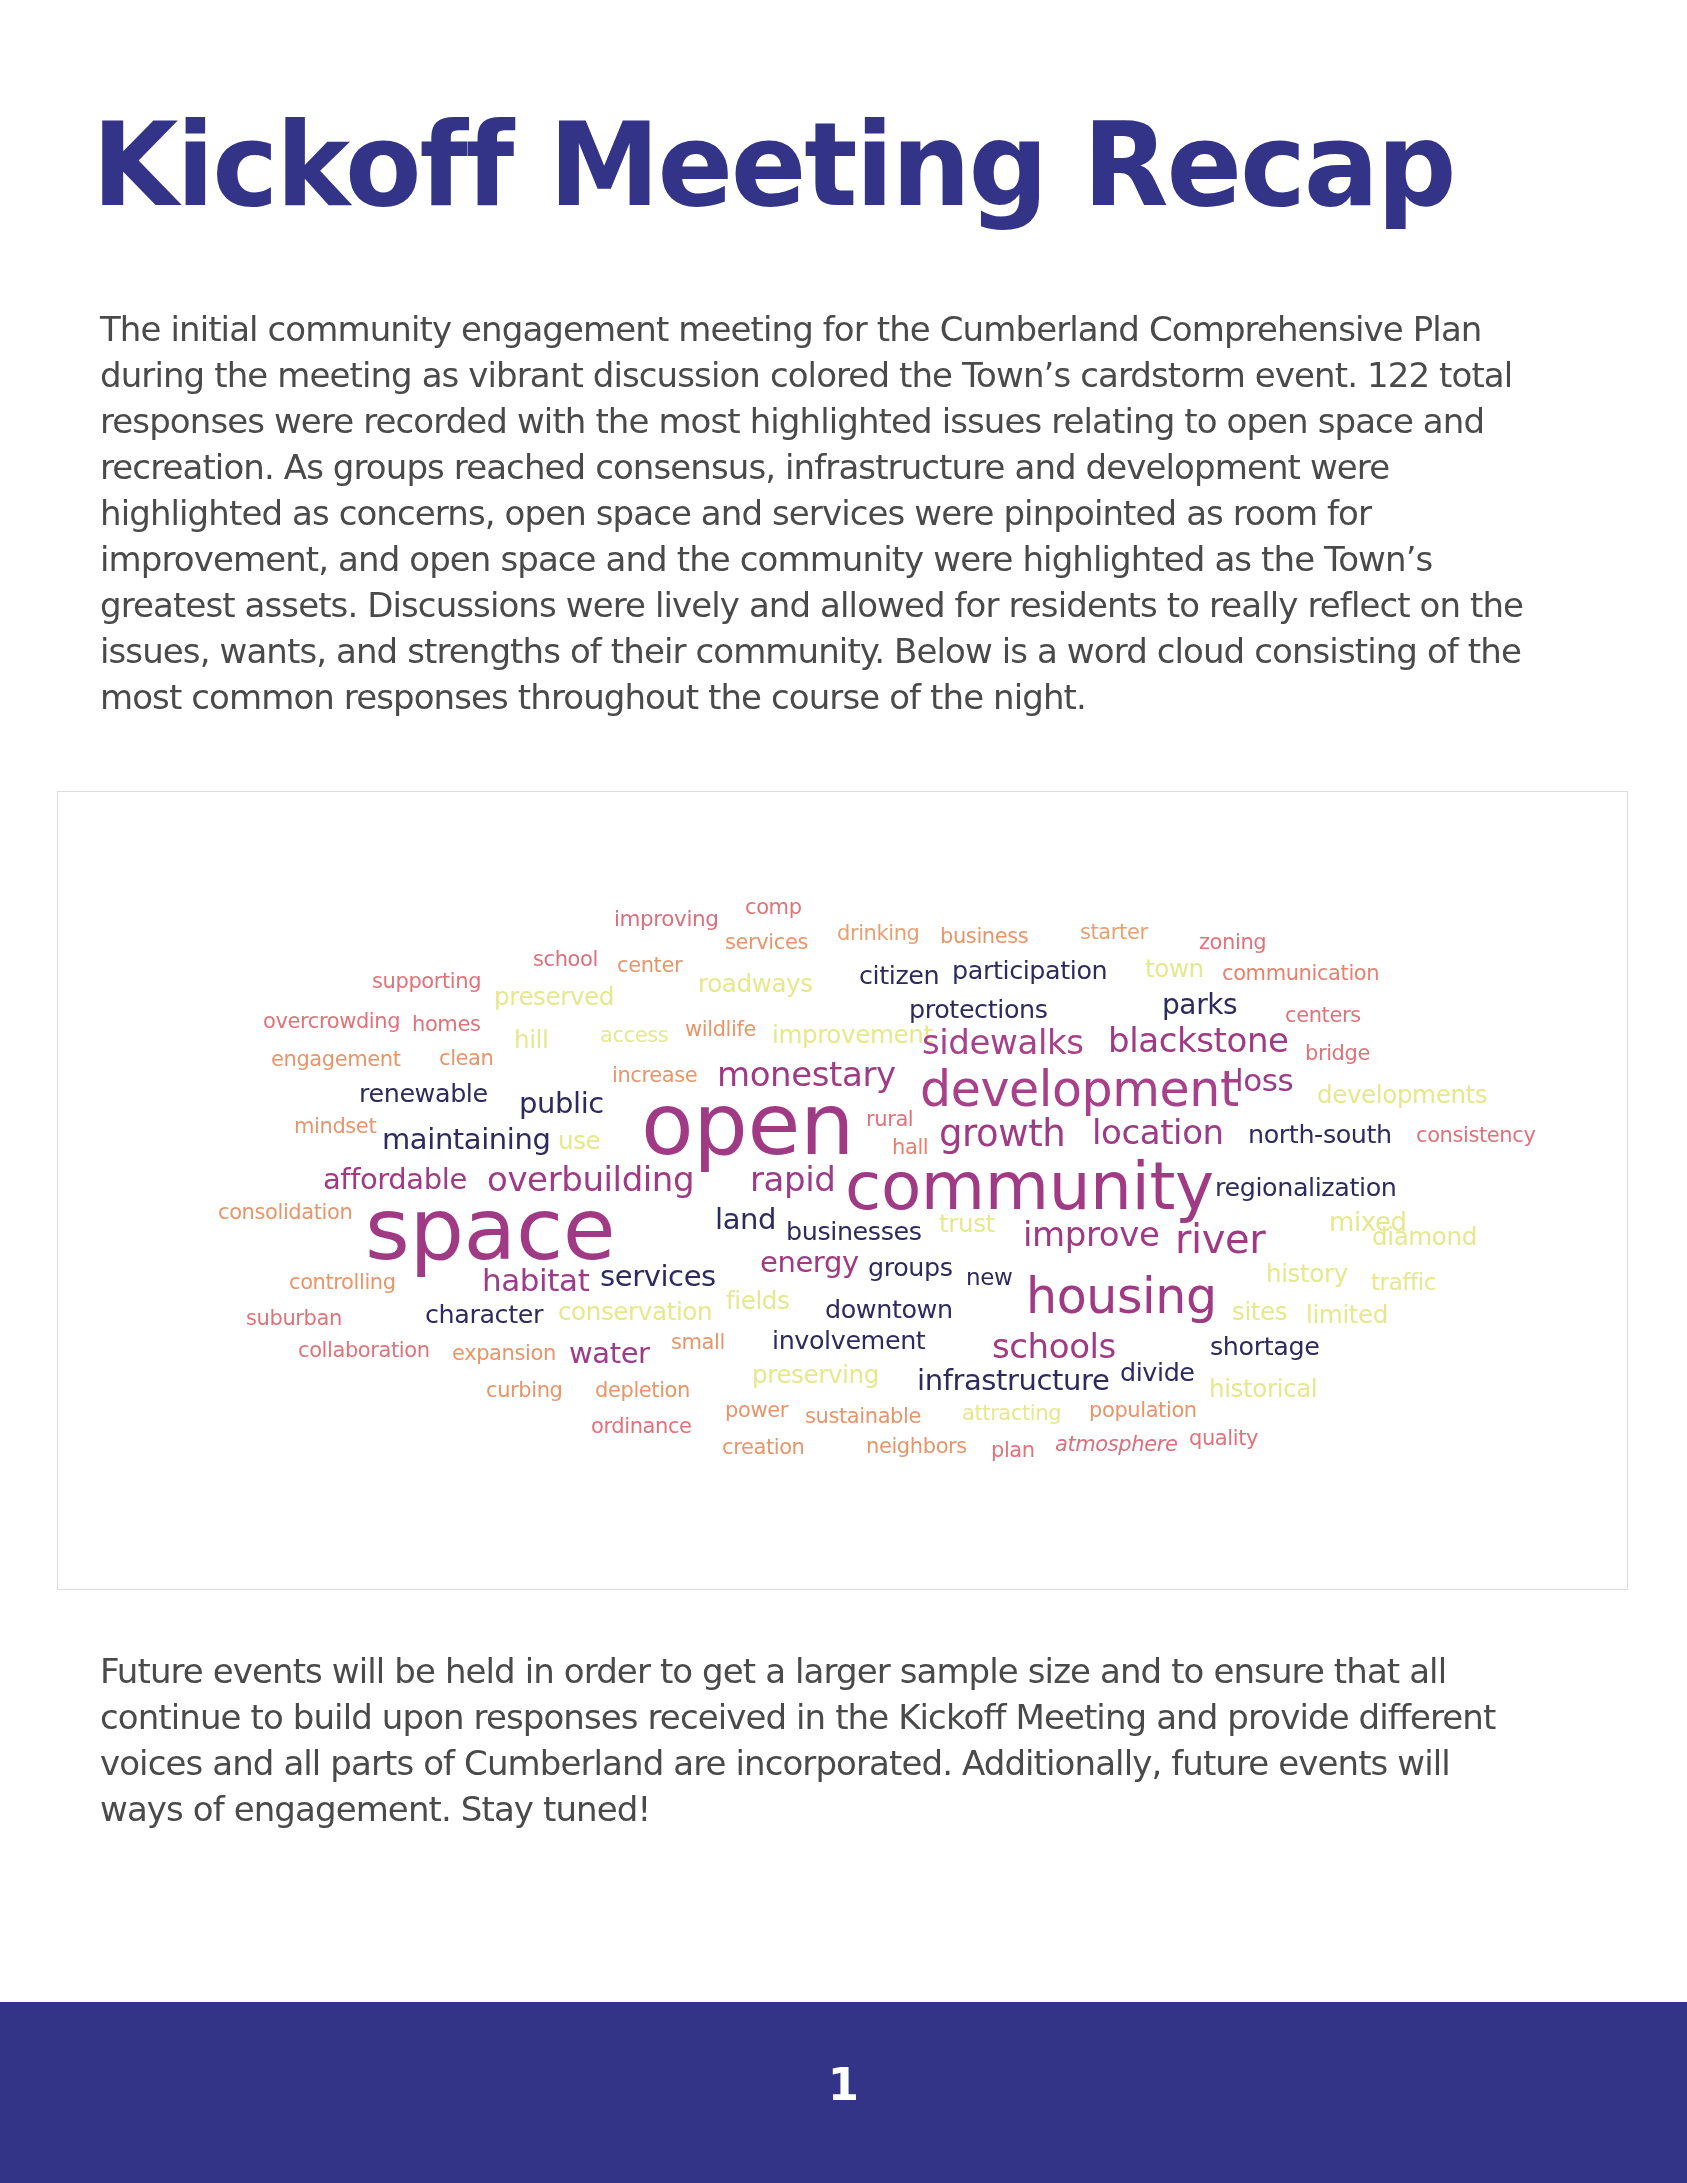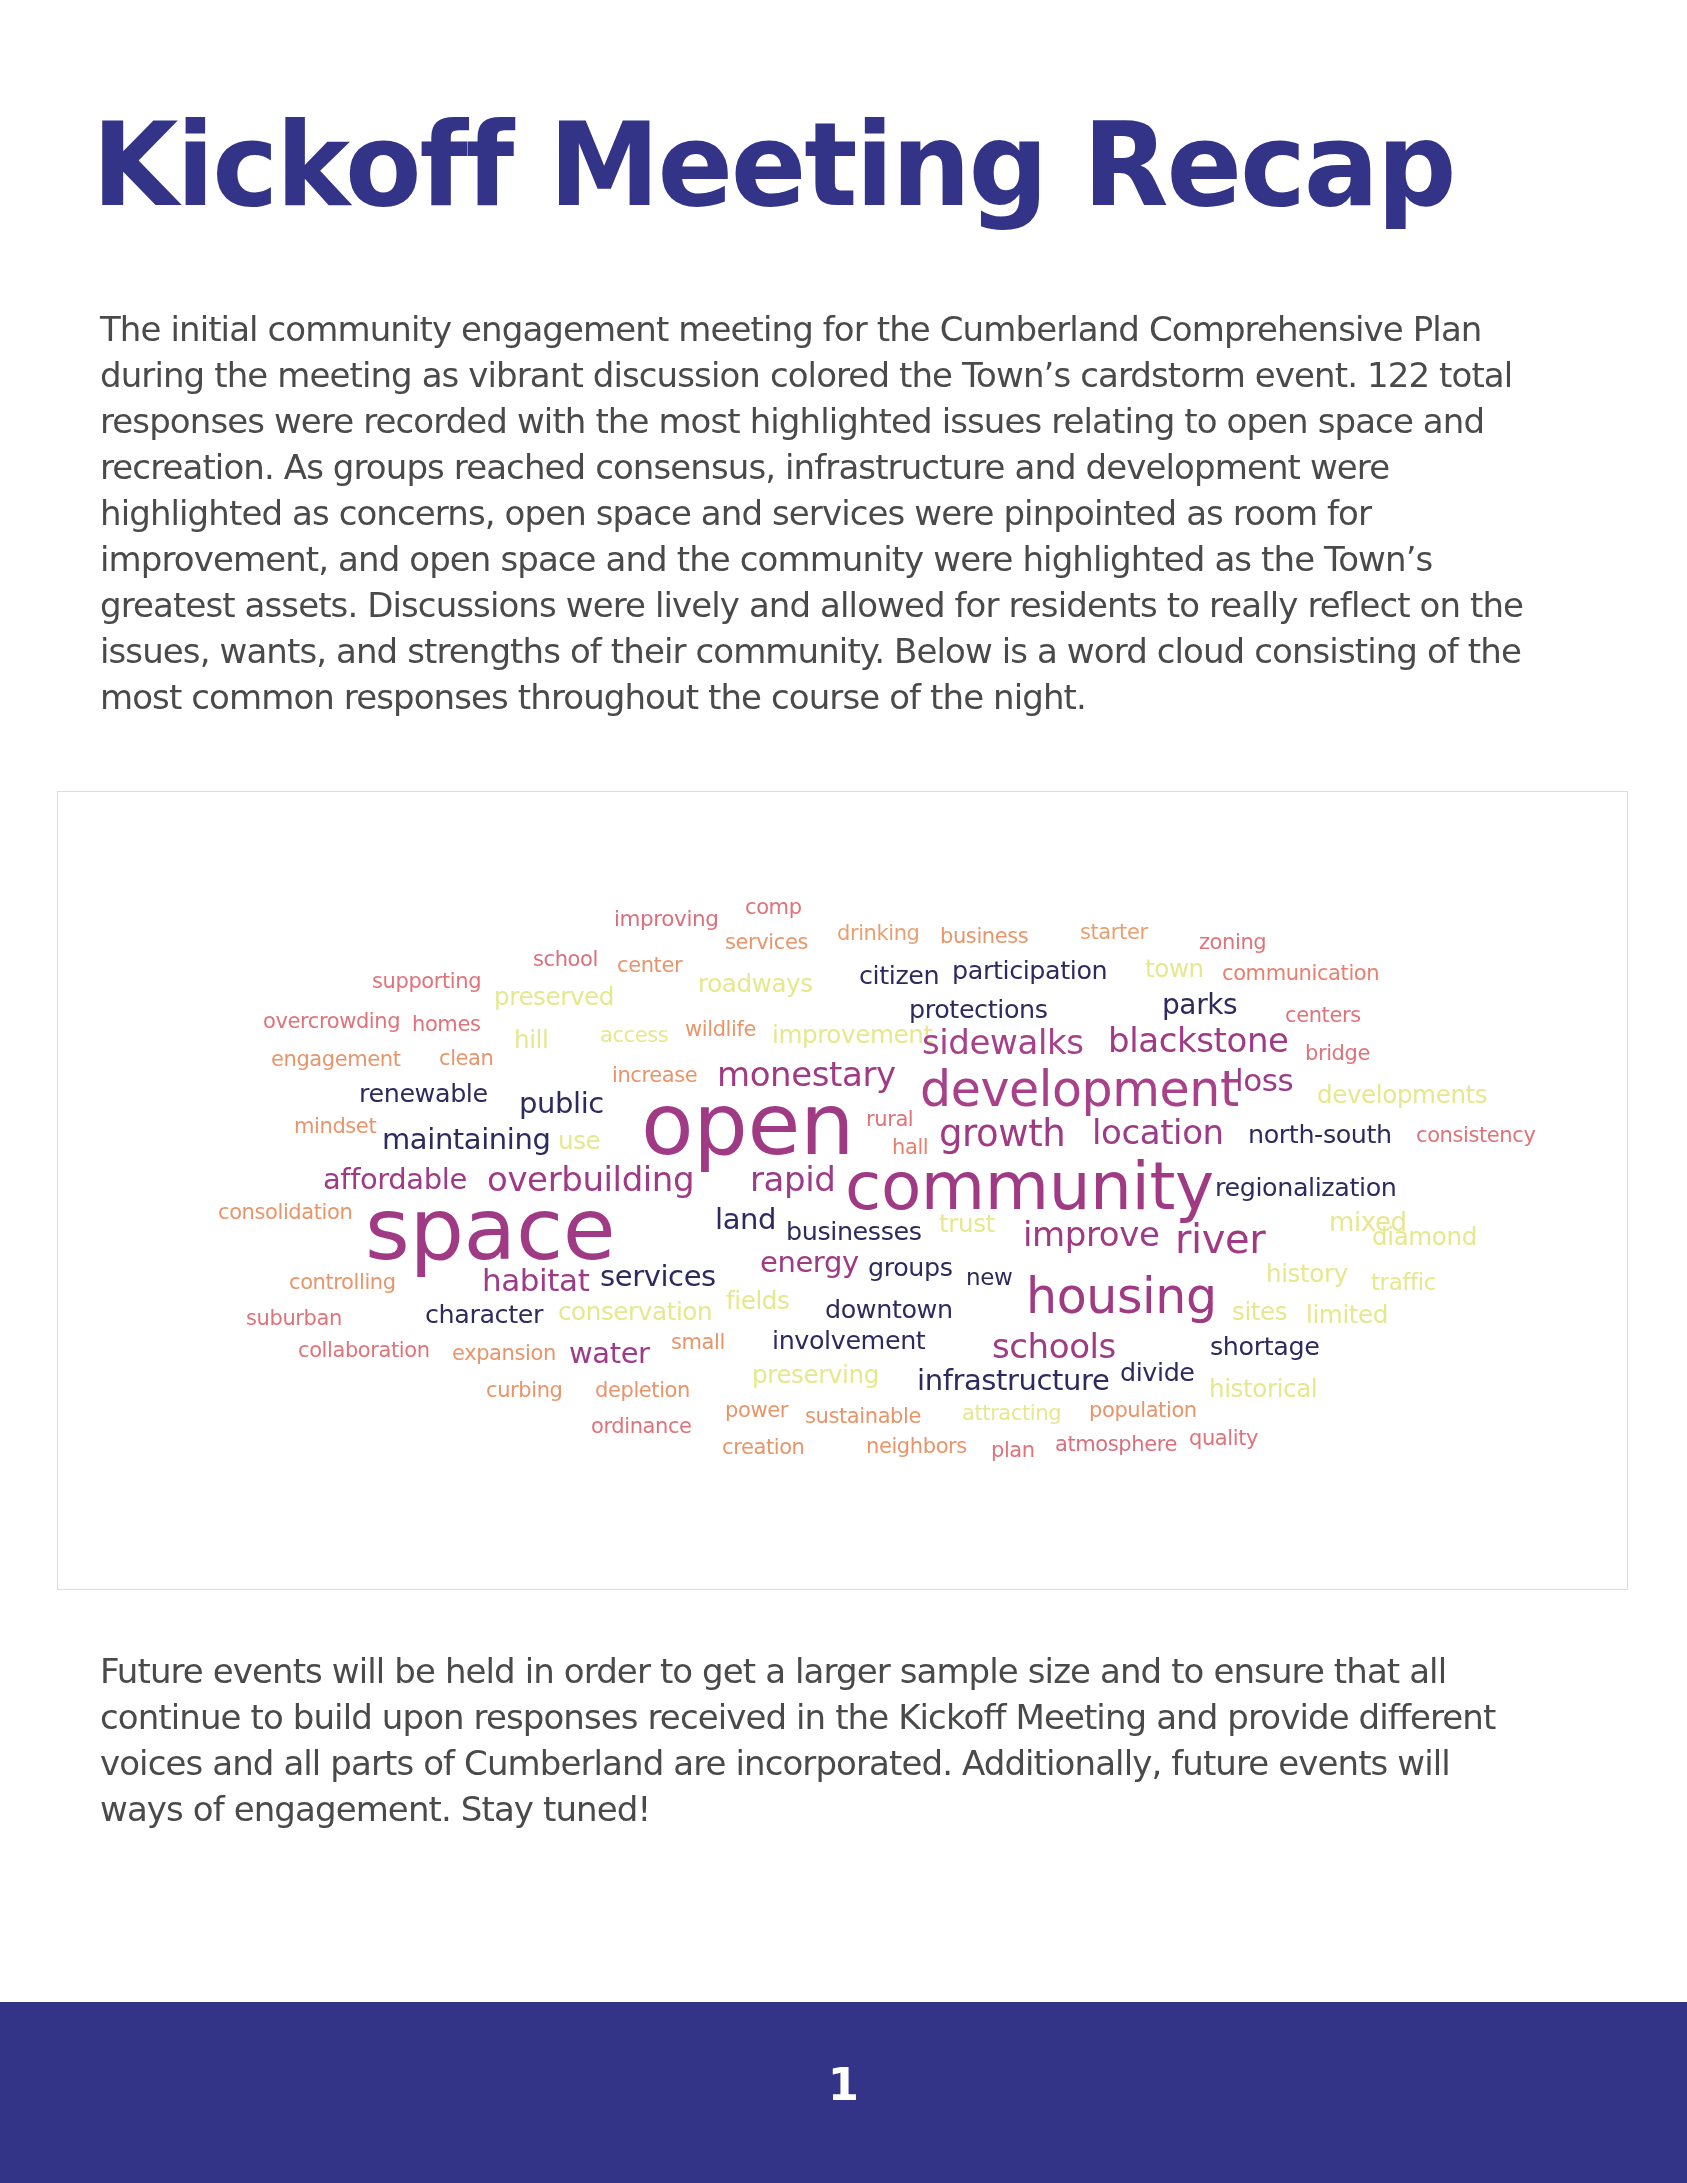--- a/index.html
+++ b/index.html
@@ -126,21 +126,21 @@
     <span class="w" style="left: 1209px; top: 1377px; font-size: 24.6px; color: rgb(230, 232, 142);">historical</span>
     <span class="w" style="left: 725px; top: 1400px; font-size: 21px; color: rgb(232, 149, 106);">power</span>
     <span class="w" style="left: 805px; top: 1406px; font-size: 21px; color: rgb(232, 149, 106);">sustainable</span>
     <span class="w" style="left: 962px; top: 1403px; font-size: 21px; color: rgb(230, 232, 142);">attracting</span>
     <span class="w" style="left: 1089px; top: 1400px; font-size: 21px; color: rgb(232, 149, 106);">population</span>
     <span class="w" style="left: 591px; top: 1416px; font-size: 21px; color: rgb(224, 115, 122);">ordinance</span>
     <span class="w" style="left: 1189px; top: 1428px; font-size: 21px; color: rgb(224, 115, 122);">quality</span>
     <span class="w" style="left: 722px; top: 1437px; font-size: 21px; color: rgb(232, 149, 106);">creation</span>
     <span class="w" style="left: 866px; top: 1436px; font-size: 21px; color: rgb(232, 149, 106);">neighbors</span>
     <span class="w" style="left: 991px; top: 1440px; font-size: 21px; color: rgb(224, 115, 122);">plan</span>
-    <span class="w" style="left: 1055px; top: 1434px; font-size: 21px; color: rgb(217, 112, 126);">atmosphere</span>
+    <span class="w" style="left: 1055px; top: 1434px; font-size: 21px; color: rgb(217, 112, 126); font-style: italic;">atmosphere</span>
   </div>
 
 <div class="outro">
   <span>Future events will be held in order to get a larger sample size and to ensure that all</span>
   <span>continue to build upon responses received in the Kickoff Meeting and provide different</span>
   <span>voices and all parts of Cumberland are incorporated. Additionally, future events will</span>
   <span>ways of engagement. Stay tuned!</span>
 </div>
 
 <div class="footer">

